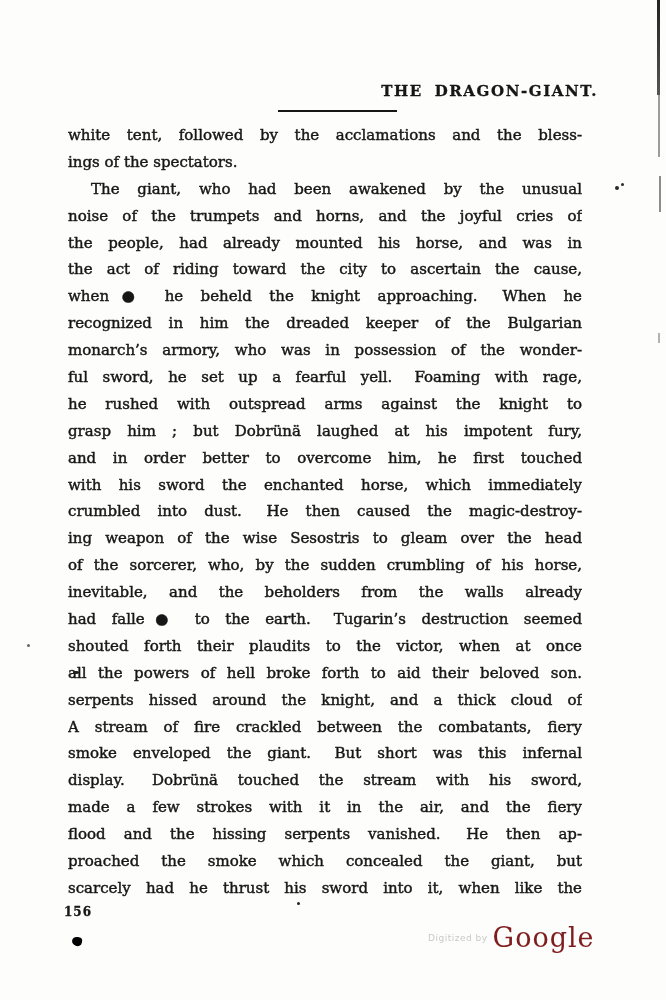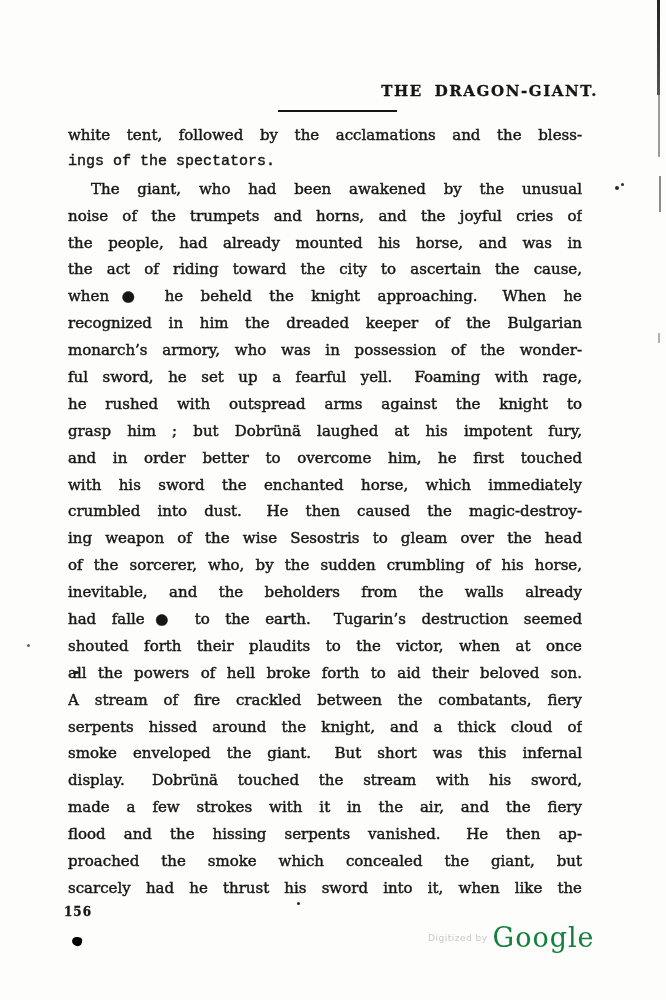--- a/index.html
+++ b/index.html
@@ -26,37 +26,37 @@
     position:absolute; left:68px; top:122px; width:514px;
     font-size:15px; font-weight:400;
     -webkit-text-stroke:0.45px #1b1b1b;
   }
   .tline {
     height:26.9px; line-height:26.9px;
     overflow:hidden;
     text-align:justify;
     text-align-last:justify;
   }
-  .tline.pend { text-align-last:left;font-family:Liberation Mono, monospace; }
+  .tline.pend { text-align-last:left; }
   .tline.indent { text-indent:23px; }
   .page-num {
     position:absolute; top:905px; left:64px; width:514px;
     text-align:left;
     font-size:12px; font-weight:700; letter-spacing:1px;
     -webkit-text-stroke:0.3px #141414;
   }
   .watermark {
     position:absolute; top:922px; left:428px;
     display:flex; align-items:center;
     font-family:"DejaVu Sans","Liberation Sans",sans-serif;
     font-size:9px; color:#c9c9c9; letter-spacing:0.5px;
   }
   .watermark .glogo {
     font-family:"DejaVu Serif","Liberation Serif",serif;
-    font-size:27px; color:#15803d; letter-spacing:1px;
+    font-size:27px; color:#7f1d1d; letter-spacing:1px;
     margin-left:5px; font-weight:400;
   }
   
   .art { position:absolute; }
   .a-vline-top   { left:657px; top:0;     width:3px;  height:95px; background:linear-gradient(#222,#555); }
   .a-vline-top2  { left:658px; top:95px;  width:2px;  height:62px; background:#9c9c9c; }
   .a-vline-mid   { left:659px; top:176px; width:2px;  height:36px; background:#8d8d8d; }
   .a-tick        { left:658px; top:333px; width:2px;  height:10px; background:#b2b2b2; }
   .a-dot-u1      { left:615px; top:186px; width:4px;  height:4px;  background:#2a2a2a; border-radius:50%; }
   .a-dot-u2      { left:621px; top:183px; width:3px;  height:3px;  background:#2a2a2a; border-radius:50%; }
@@ -90,22 +90,22 @@
     <div class="tline">grasp him ; but Dobrünä laughed at his impotent fury,</div>
     <div class="tline">and in order better to overcome him, he first touched</div>
     <div class="tline">with his sword the enchanted horse, which immediately</div>
     <div class="tline">crumbled into dust.  He then caused the magic-destroy-</div>
     <div class="tline">ing weapon of the wise Sesostris to gleam over the head</div>
     <div class="tline">of the sorcerer, who, by the sudden crumbling of his horse,</div>
     <div class="tline">inevitable, and the beholders from the walls already</div>
     <div class="tline">had falle● to the earth.  Tugarin’s destruction seemed</div>
     <div class="tline">shouted forth their plaudits to the victor, when at once</div>
     <div class="tline">all the powers of hell broke forth to aid their beloved son.</div>
+    <div class="tline">serpents hissed around the knight, and a thick cloud of</div>
     <div class="tline">A stream of fire crackled between the combatants, fiery</div>
-    <div class="tline">serpents hissed around the knight, and a thick cloud of</div>
     <div class="tline">smoke enveloped the giant.  But short was this infernal</div>
     <div class="tline">display.  Dobrünä touched the stream with his sword,</div>
     <div class="tline">made a few strokes with it in the air, and the fiery</div>
     <div class="tline">flood and the hissing serpents vanished.  He then ap-</div>
     <div class="tline">proached the smoke which concealed the giant, but</div>
     <div class="tline">scarcely had he thrust his sword into it, when like the</div>
   </div>
 
   <div class="page-num">156</div>
 

